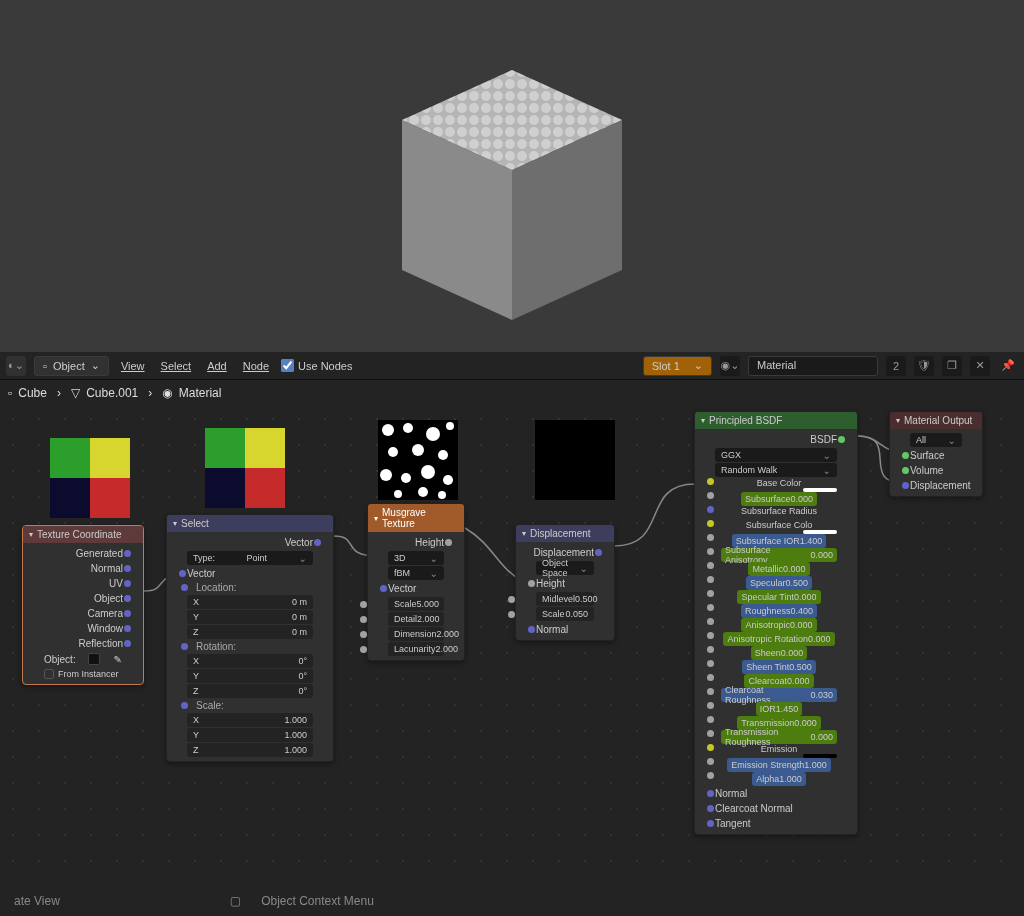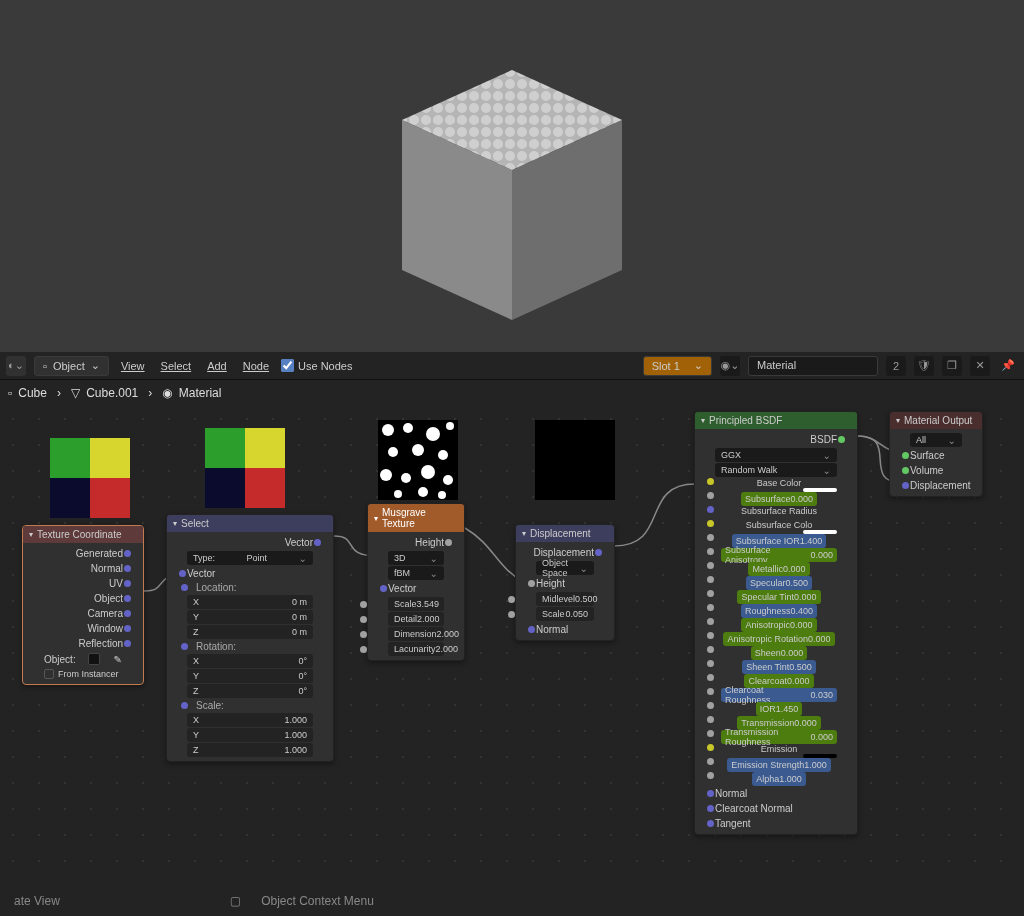--- a/index.html
+++ b/index.html
@@ -294,21 +294,21 @@
       <div class="node-select">
           <span>fBM</span>
         </div>
       <div class="sock-row">
           <span class="sock-dot vec left"></span>
           <span>Vector</span>
         </div>
       <div class="node-field">
           <span class="sock-dot val left" style="left:-8px"></span>
           <span>Scale</span>
-          <span>3.549</span>
+          <span>5.000</span>
         </div>
       <div class="node-field">
           <span class="sock-dot val left" style="left:-8px"></span>
           <span>Detail</span>
           <span>2.000</span>
         </div>
       <div class="node-field">
           <span class="sock-dot val left" style="left:-8px"></span>
           <span>Dimension</span>
           <span>2.000</span>

